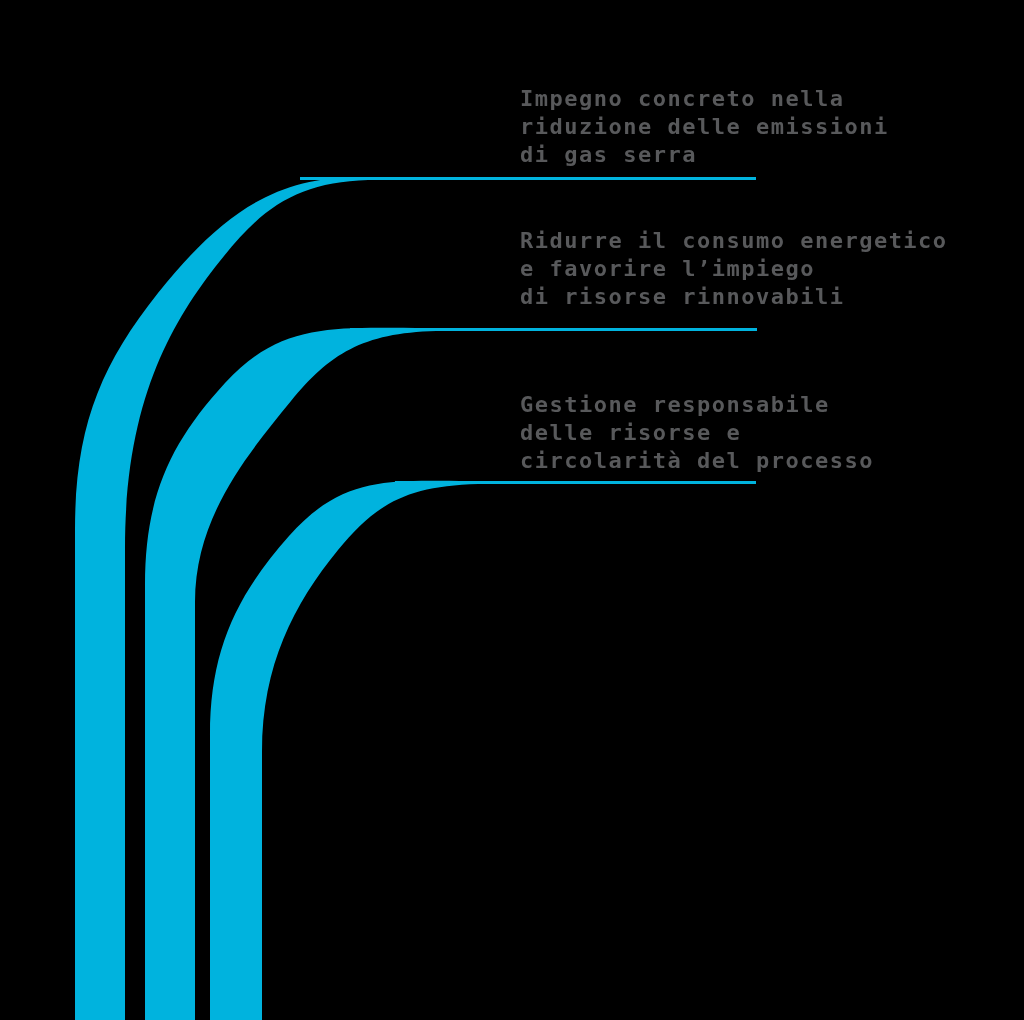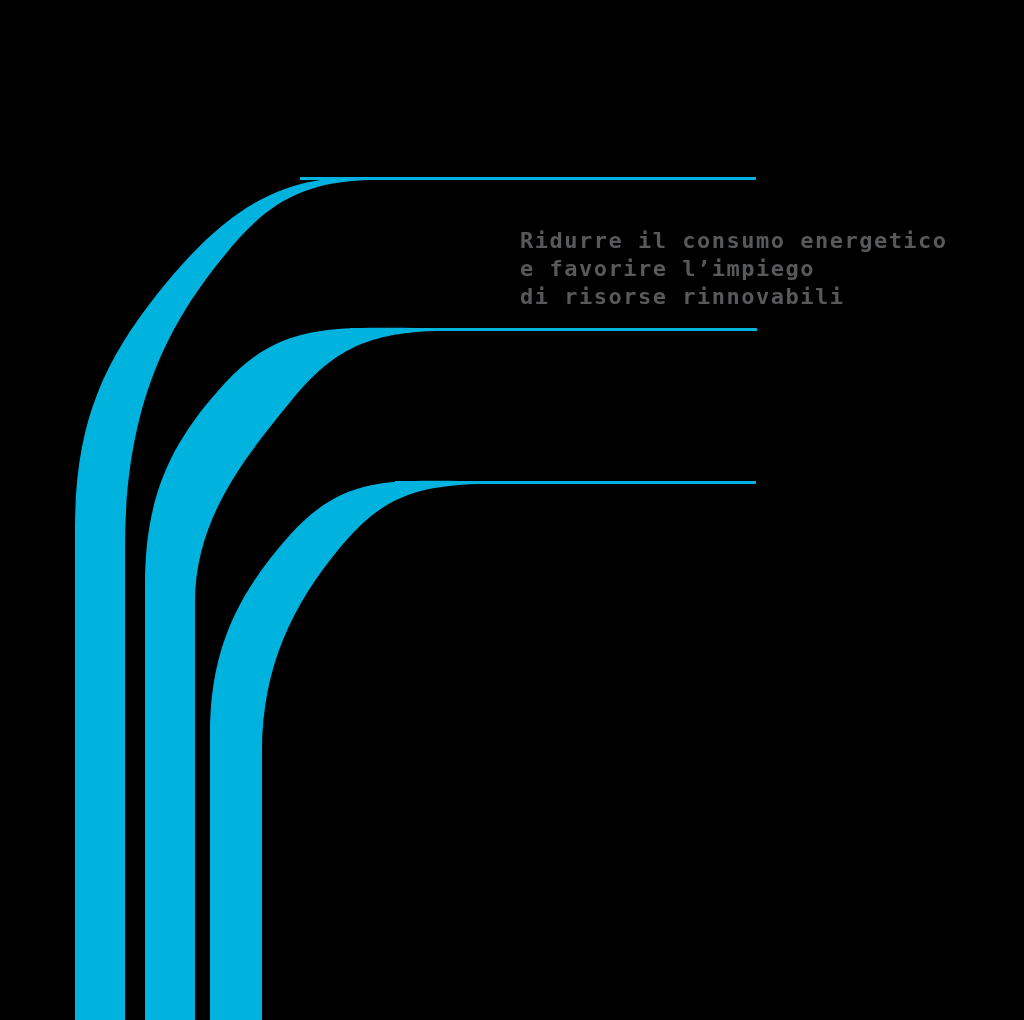--- a/index.html
+++ b/index.html
@@ -80,19 +80,25 @@
              L 210 735
              C 210 652, 235 597, 289 536
              C 344 474, 392 481, 470 481
              L 478 481
              L 478 484
              C 406 486, 376 504, 338 550
              C 294 604, 262 665, 262 752
              L 262 1020 Z"></path>
   </svg>
 
+  <div class="goal-label goal-label-1">Impegno concreto nella
+riduzione delle emissioni
+di gas serra</div>
 
   <div class="goal-label goal-label-2">Ridurre il consumo energetico
 e favorire l’impiego
 di risorse rinnovabili</div>
 
+  <div class="goal-label goal-label-3">Gestione responsabile
+delle risorse e
+circolarità del processo</div>
 
 </div>
 
 </body></html>

